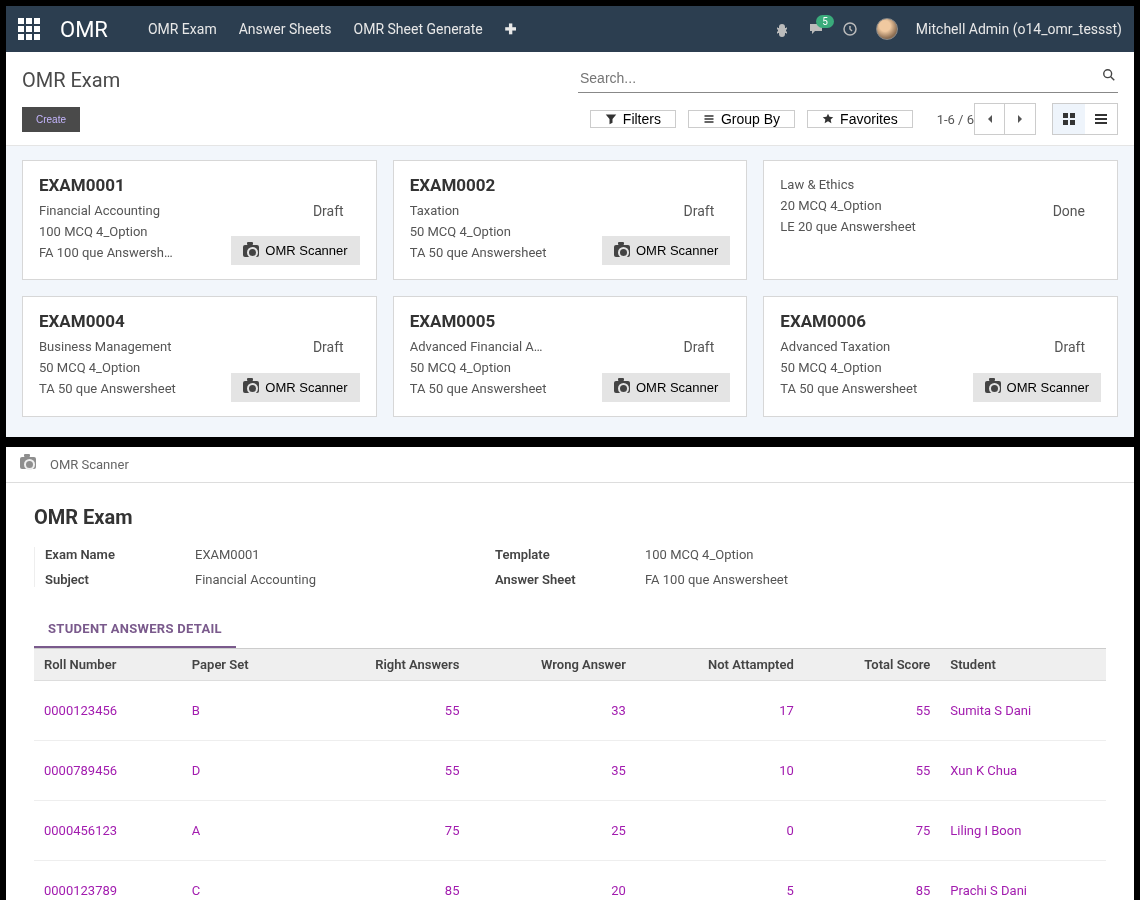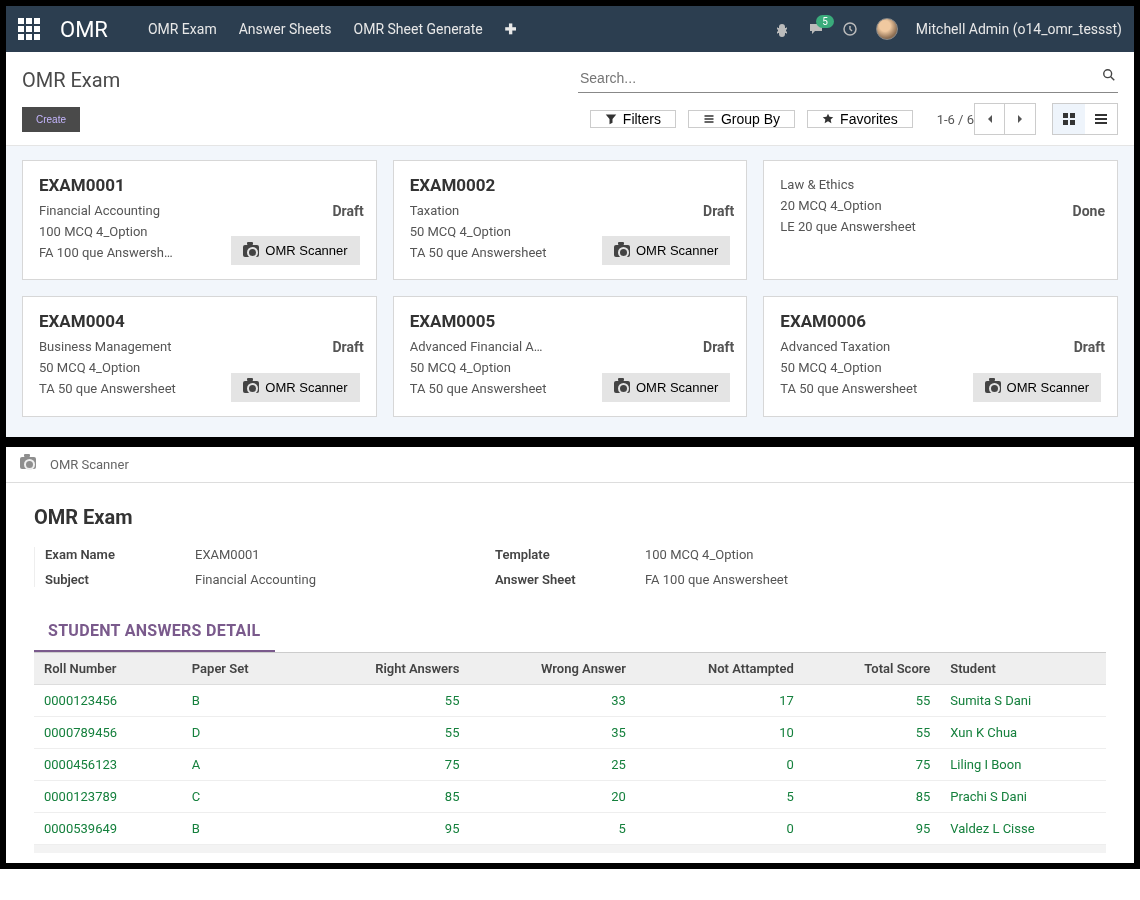--- a/index.html
+++ b/index.html
@@ -43,42 +43,42 @@
     .kanban-ico span { background: #333; }
     .list-ico { display: flex; flex-direction: column; gap: 2px; }
     .list-ico span { width: 12px; height: 2px; background: #333; }
 
     
     .cards-area { background: #f2f6fb; padding: 14px 16px 20px 16px; display: grid; grid-template-columns: repeat(3, 1fr); gap: 16px; }
     .card { background: #fff; border: 1px solid #d7d7d7; padding: 14px 16px 16px 16px; position: relative; }
     .card-title { font-size: 17px; font-weight: 700; margin-bottom: 6px; }
     .card-lines { font-size: 13px; color: #555; line-height: 1.6; }
     .card-line { white-space: nowrap; overflow: hidden; text-overflow: ellipsis; max-width: 185px; }
-    .card-status { position: absolute; right: 12px; top: 42px; font-size: 14px; color: #555; font-weight: bold; }
+    .card-status { position: absolute; right: 32px; top: 42px; font-size: 14px; color: #555; }
     .scan-btn { position: absolute; right: 16px; bottom: 14px; background: #e4e4e4; border: none; padding: 7px 12px; font-size: 13px; cursor: pointer; display: inline-flex; align-items: center; gap: 6px; }
     .cam-ico { width: 16px; height: 12px; background: #444; border-radius: 2px; position: relative; display: inline-block; }
     .cam-ico::before { content: ""; position: absolute; top: -3px; left: 4px; width: 6px; height: 3px; background: #444; border-radius: 1px; }
     .cam-ico::after { content: ""; position: absolute; top: 2px; left: 4px; width: 7px; height: 7px; border: 2px solid #e4e4e4; border-radius: 50%; }
 
     
     .frame-divider { height: 10px; background: #000; }
 
     
     .detail-header { display: flex; align-items: center; gap: 14px; padding: 10px 14px; border-bottom: 1px solid #ddd; color: #666; }
     .detail-body { padding: 22px 28px 10px 28px; }
     .detail-title { font-size: 20px; font-weight: 700; color: #333; margin-bottom: 18px; }
     .detail-grid { display: grid; grid-template-columns: 150px 300px 150px 1fr; row-gap: 10px; font-size: 13px; border-left: 1px solid #eee; padding-left: 10px; margin-bottom: 24px; }
     .dg-label { font-weight: 600; color: #444; }
     .dg-value { color: #555; }
     .tab-bar { border-bottom: 1px solid #ccc; margin-bottom: 0; }
-    .tab { display: inline-block; padding: 10px 14px; font-size: 16px; font-weight: 700; color: #7a5a8c; border-bottom: 2px solid #7a5a8c; letter-spacing: 0.3px; }
+    .tab { display: inline-block; padding: 10px 14px; font-size: 13px; font-weight: 700; color: #7a5a8c; border-bottom: 2px solid #7a5a8c; letter-spacing: 0.3px; }
     table.answers { width: 100%; border-collapse: collapse; font-size: 13px; }
     table.answers th { text-align: left; background: #efefef; padding: 8px 10px; font-weight: 600; color: #444; border-bottom: 1px solid #ddd; }
     table.answers th.num, table.answers td.num { text-align: right; }
-    table.answers td { padding: 8px 10px; border-bottom: 1px solid #eee; color: #15803d; }
+    table.answers td { padding: 22px 10px; border-bottom: 1px solid #eee; color: #a21caf; }
     .tbl-footerspace { height: 8px; background: #f3f3f3; }
 
     svg { display: block; }
   </style>
 </head>
 <body>
 
 <div class="outer">
 
   <div class="frame">

